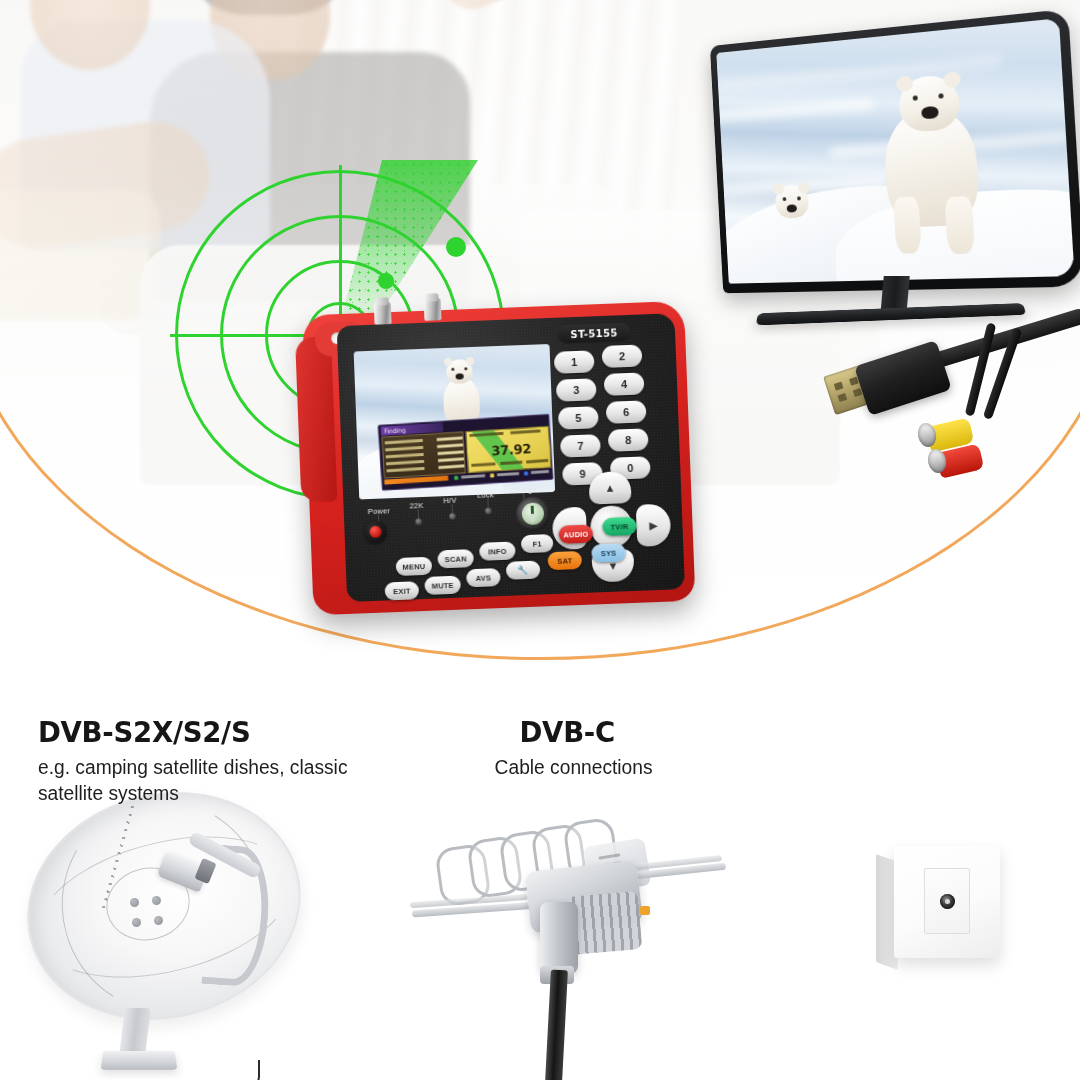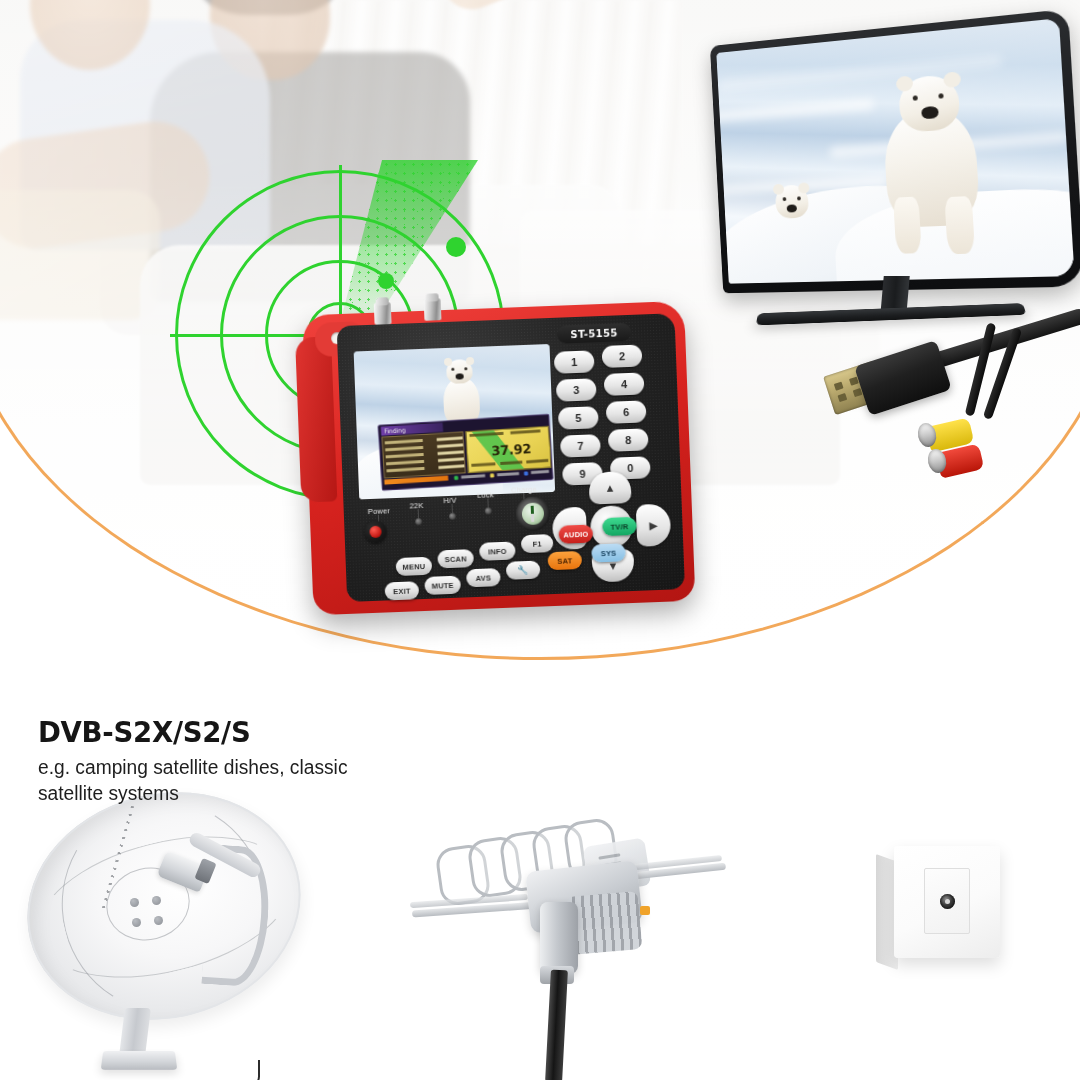--- a/index.html
+++ b/index.html
@@ -957,20 +957,24 @@
 </div>
 
 <div id="features">
 
   <div class="feat" style="width:410px; padding-left:38px;">
     <div class="feat-title">DVB-S2X/S2/S</div>
     <div class="feat-desc" style="width:350px;">e.g. camping satellite dishes, classic satellite systems</div>
   </div>
 
 
+  <div class="feat" style="width:330px; padding-left:10px;">
+    <div class="feat-title" style="text-align:center; padding-right:10px;">DVB-C</div>
+    <div class="feat-desc" style="width:320px; text-align:center;">Cable connections</div>
+  </div>
 </div>
 
 <div id="products">
 
   <div id="dish">
     <div id="dish-face"></div>
     <div id="dish-rim"></div>
     <div class="dish-line" id="dish-meridian"></div>
     <div class="dish-line" id="dish-parallel"></div>
     <div class="dish-line" id="dish-center-circ"></div>

